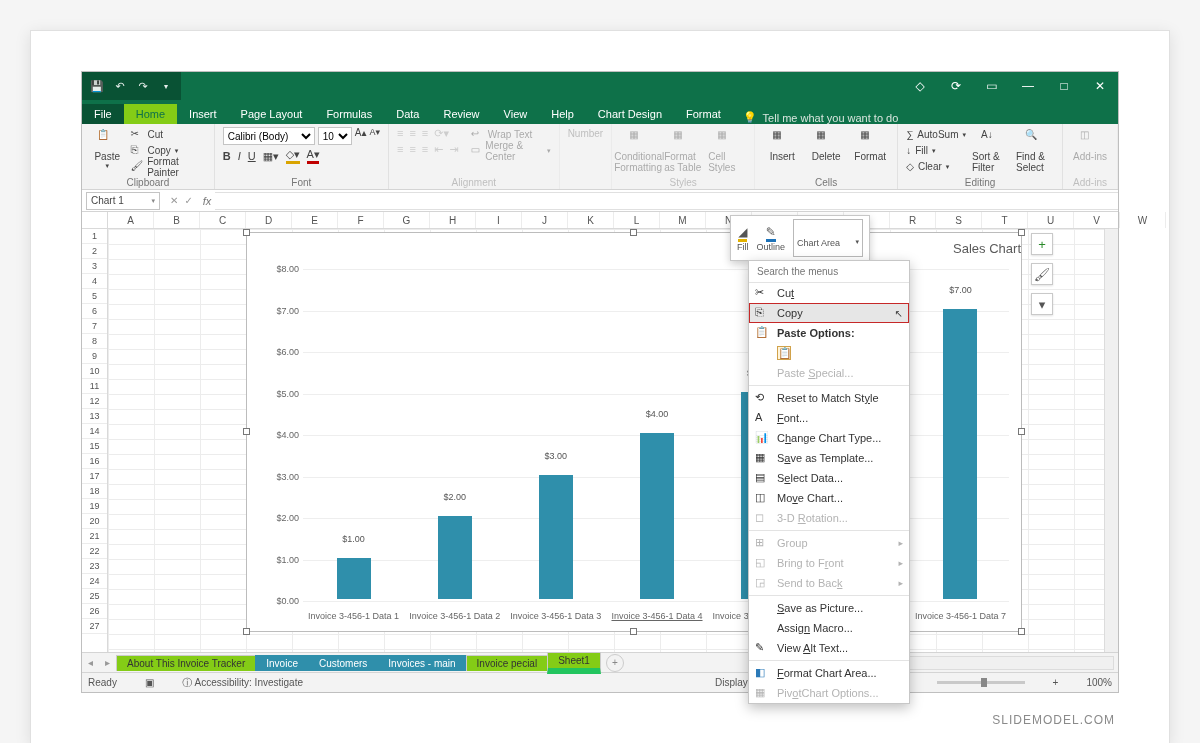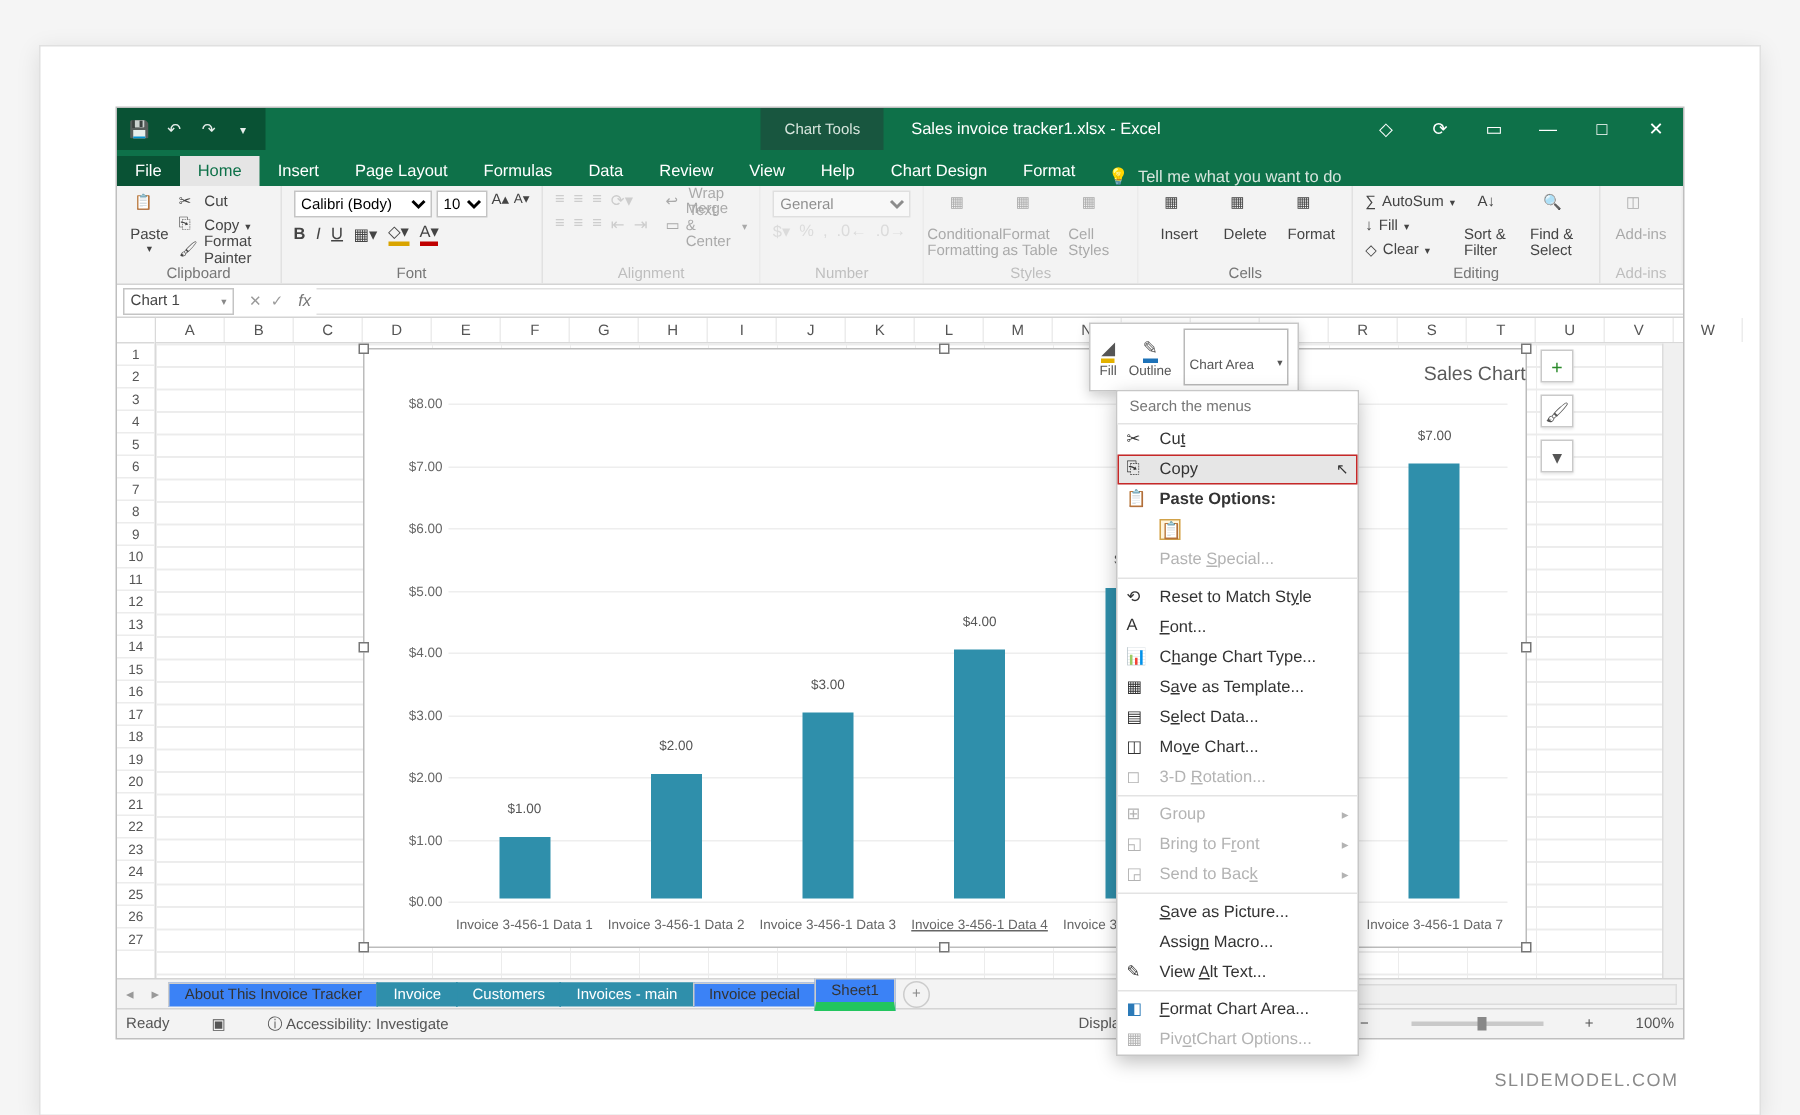--- a/index.html
+++ b/index.html
@@ -13,21 +13,21 @@
   .title-mid { flex:0 0 auto; margin-left:330px; display:flex; align-items:center; height:100%; gap:18px; }
   .chart-tools { background:#18563f; height:100%; display:flex; align-items:center; padding:0 16px; font-size:10px; color:#d8e6de; }
   .doc-title { font-size:11px; color:#fff; }
   .title-spacer { flex:1; }
   .win-controls { display:flex; height:100%; }
   .win-controls span { width:36px; display:flex; align-items:center; justify-content:center; font-size:12px; }
   
   .tabs { height:24px; background:#0e7149; display:flex; align-items:flex-end; padding-left:0; }
   .tabs .tab { padding:4px 12px; color:#fff; font-size:11px; cursor:pointer;text-align:right; }
   .tabs .tab.file { background:#095234; }
-  .tabs .tab.active { background:#e5e5e5; color:#0e7149; }
+  .tabs .tab.active { background:#84cc16; color:#0e7149; }
   .tabs .subtab { padding:4px 12px; color:#fff; font-size:11px; }
   .tell-me { display:flex; align-items:center; padding:0 10px; color:#d8e6de; gap:6px; }
   
   .ribbon { height:66px; background:#f3f3f3; border-bottom:1px solid #d4d4d4; display:flex; }
   .group { border-right:1px solid #e1e1e1; padding:3px 8px 1px 8px; display:flex; flex-direction:column; justify-content:space-between; position:relative; }
   .group-body { display:flex; align-items:flex-start; gap:6px; flex:1; }
   .group-label { text-align:center; font-size:10px; color:#767676; padding-top:1px; }
   .big-btn { display:flex; flex-direction:column; align-items:center; width:38px; font-size:10px; color:#444; }
   .big-btn .ico { width:20px; height:20px; margin:2px 0; }
   .small-rows { display:flex; flex-direction:column; gap:1px; font-size:10px; color:#444; }
@@ -75,21 +75,21 @@
   .ctx input { width:100%; border:none; border-bottom:1px solid #e3e3e3; padding:5px 8px; font-size:10px; outline:none; color:#888; }
   .ctx .item { display:flex; align-items:center; gap:8px; padding:3px 8px 3px 6px; position:relative; height:20px; }
   .ctx .item.hover { background:#e6e6e6; outline:1px solid #c62828; outline-offset:-1px; }
   .ctx .item.dis { color:#b3b3b3; }
   .ctx .item .arrow { position:absolute; right:6px; font-size:9px; }
   .ctx .sep { height:1px; background:#e3e3e3; margin:2px 0; }
   .ctx .item .ci { width:14px; height:14px; display:inline-block; }
   
   .sheetbar { height:20px; background:#f3f3f3; border-top:1px solid #d4d4d4; display:flex; align-items:center; font-size:10px; }
   .sheetbar .nav { padding:0 6px; color:#999; }
-  .sheet-tab { padding:2px 10px; border:1px solid #ccc; border-bottom:none; background:#3b82f6; margin-right:-1px; color:#333; }
+  .sheet-tab { padding:2px 10px; border:1px solid #ccc; border-bottom:none; background:#84cc16; margin-right:-1px; color:#333; }
   .sheet-tab.fill { background:#2f8fab; color:#fff; border-color:#2f8fab; }
   .sheet-tab.active { border-bottom:6px solid #22c55e; }
   .add-sheet { width:18px; height:18px; border:1px solid #ccc; border-radius:50%; margin-left:6px; text-align:center; line-height:15px; color:#888; }
   .sheetbar .spacer { flex:1; }
   .hscroll { width:224px; height:14px; background:#f0f0f0; border:1px solid #dcdcdc; margin-right:4px; }
   
   .status { height:20px; background:#f3f3f3; border-top:1px solid #d4d4d4; display:flex; align-items:center; font-size:10px; color:#555; padding:0 6px; gap:28px; }
   .status .spacer { flex:1; }
   .zoom-slider { width:88px; height:3px; background:#c9c9c9; position:relative; }
   .zoom-slider::after { content:""; position:absolute; left:44px; top:-3px; width:6px; height:9px; background:#888; }
@@ -103,24 +103,20 @@
 
 <div class="frame">
 <div class="app">
 
   <div class="titlebar">
     <div class="qat">
       <span>💾</span>
       <span>↶</span>
       <span>↷</span>
       <span style="font-size:8px">▾</span>
-    </div>
-    <div class="title-mid">
-      <div class="chart-tools">Chart Tools</div>
-      <div class="doc-title">Sales invoice tracker1.xlsx  -  Excel</div>
     </div>
     <div class="title-spacer"></div>
     <div class="win-controls">
       <span>◇</span>
       <span>⟳</span>
       <span>▭</span>
       <span>—</span>
       <span>□</span>
       <span>✕</span>
     </div>
@@ -214,30 +210,20 @@
           <div>
                 <span class="ico-s">▭</span>
                 <span>Merge &amp; Center</span>
                 <span style="font-size:7px">▾</span>
               </div>
         </div>
       </div>
       <div class="group-label">Alignment</div>
     </div>
     <div class="group disabled">
-      <div class="group-body" style="flex-direction:column;gap:3px">
-        <select class="mini" style="width:92px"><option>General</option></select>
-        <div style="display:flex;gap:6px;color:#bbb">
-              <span>$▾</span>
-              <span>%</span>
-              <span>,</span>
-              <span>.0←</span>
-              <span>.0→</span>
-            </div>
-      </div>
       <div class="group-label">Number</div>
     </div>
     <div class="group disabled">
       <div class="group-body">
         <div class="big-btn">
               <span class="ico">▦</span>
               <span>Conditional Formatting</span>
             </div>
         <div class="big-btn">
               <span class="ico">▦</span>

